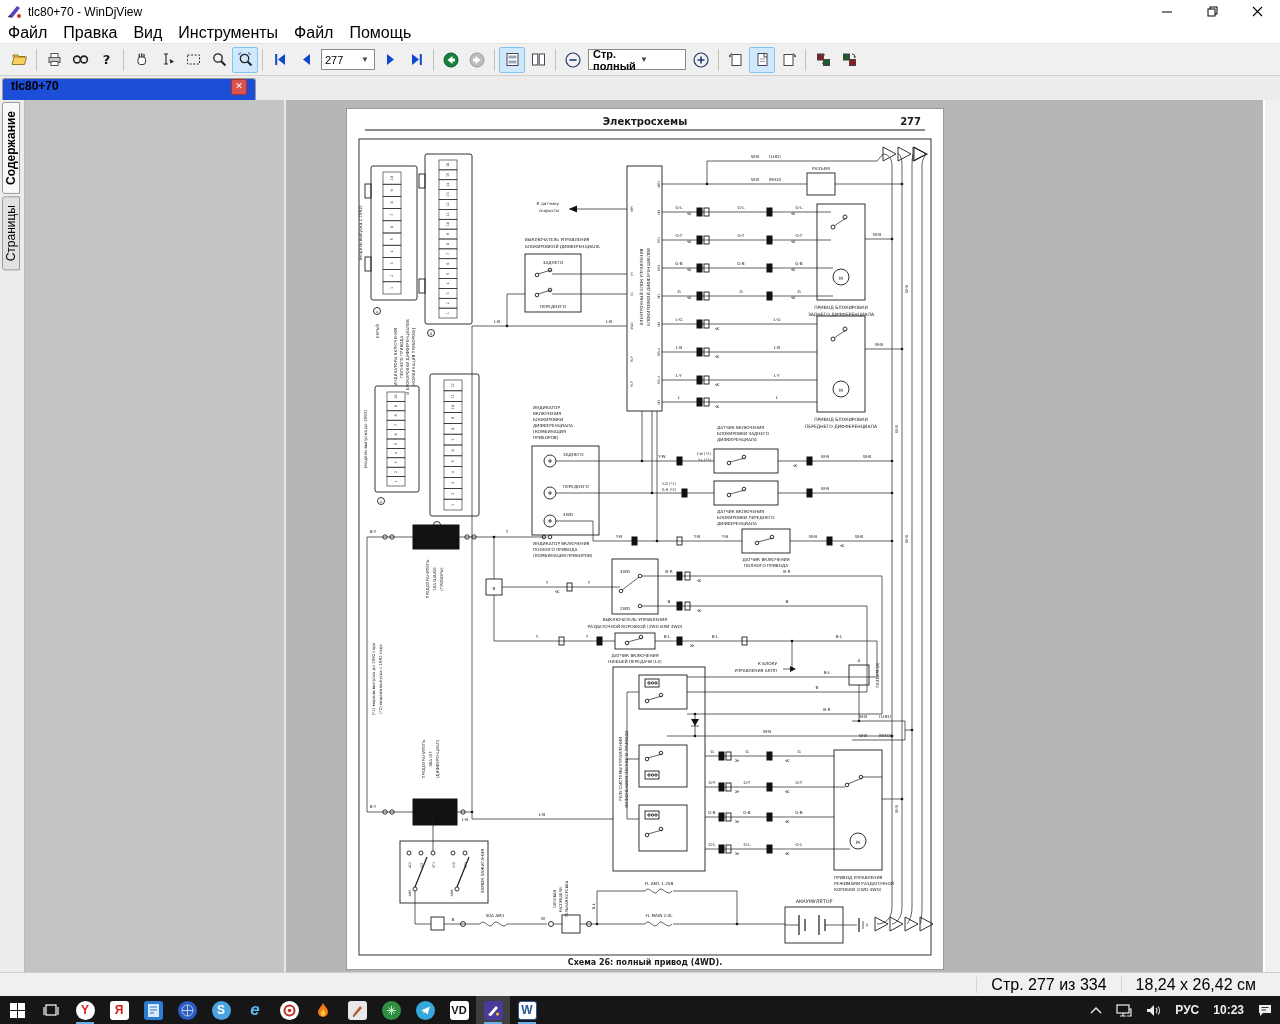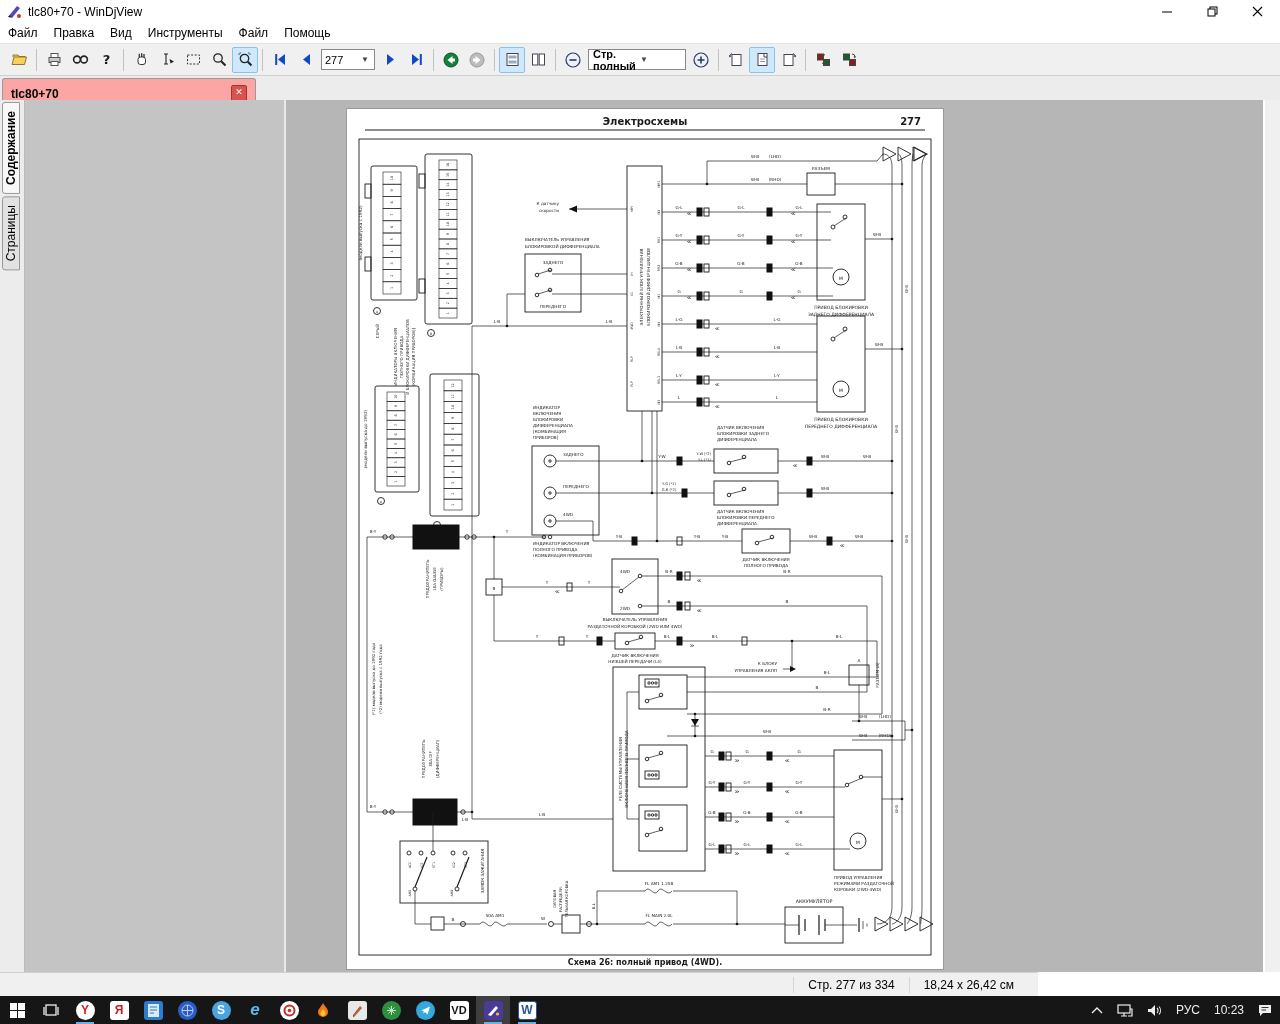--- a/index.html
+++ b/index.html
@@ -6,63 +6,63 @@
     font-family:"Liberation Sans","DejaVu Sans",sans-serif;background:#b6b6b6;}
   .screen{position:relative;width:1280px;height:1024px;background:#fff;}
   
   .titlebar{position:absolute;left:0;top:0;width:1280px;height:23px;background:#ffffff;
     display:flex;align-items:center;font-size:12px;color:#000;}
   .appicon{width:16px;height:16px;margin:0 6px 0 6px;}
   .winbtns{margin-left:auto;display:flex;}
   .winbtn{width:45px;height:23px;display:flex;align-items:center;justify-content:center;}
   
   .menubar{position:absolute;left:0;top:23px;width:1280px;height:20px;background:#ffffff;
-    display:flex;align-items:center;font-size:12px;color:#000;}
+    display:flex;align-items:center;font-size:16px;color:#000;}
   .menuitem{padding:2px 8px;}
   
   .toolbar{position:absolute;left:0;top:43px;width:1280px;height:33px;background:#f0f0f0;
     border-top:1px solid #e3e3e3;border-bottom:1px solid #d0d0d0;display:flex;align-items:center;padding-left:6px;box-sizing:border-box;}
   .tbtn{width:24px;height:24px;display:flex;align-items:center;justify-content:center;border:1px solid transparent;border-radius:2px;}
   .tbtn.active{background:#cfe8fc;border:1px solid #84c3ea;}
   .tsep{width:1px;height:22px;background:#c2c2c2;margin:0 4px;}
   .pagebox{width:52px;height:19px;background:#fff;border:1px solid #8a8a8a;display:flex;align-items:center;font-size:11px;margin:0 2px;}
   .pagebox input{border:none;outline:none;width:34px;font-size:11px;padding-left:3px;font-family:inherit;}
   .combo{width:96px;height:19px;background:#fff;border:1px solid #8a8a8a;display:flex;align-items:center;font-size:11px;font-weight:bold;margin:0 2px;}
   .combo span{flex:1;padding-left:4px;}
   .chev{font-size:8px;color:#444;padding-right:3px;}
   
   .tabbar{position:absolute;left:0;top:76px;width:1280px;height:24px;background:#ececec;border-bottom:1px solid #a8a8a8;}
-  .doctab{position:absolute;left:2px;top:2px;width:252px;height:22px;background:#fca5a5;border:1px solid #999;
-    border-bottom:none;border-radius:3px 3px 0 0;display:flex;align-items:flex-end;font-size:12px;font-weight:bold;}
+  .doctab{position:absolute;left:2px;top:2px;width:252px;height:22px;background:#1d4ed8;border:1px solid #999;
+    border-bottom:none;border-radius:3px 3px 0 0;display:flex;align-items:flex-start;font-size:12px;font-weight:bold;}
   .doctab .lbl{padding-left:8px;flex:1;}
   .tabclose{width:14px;height:14px;background:#d9534f;border:1px solid #b03030;border-radius:2px;color:#fff;
     font-size:9px;line-height:12px;text-align:center;margin-right:8px;font-weight:bold;}
   
   .content{position:absolute;left:0;top:100px;width:1280px;height:872px;display:flex;}
   .vtabs{width:24px;background:#ececec;border-right:1px solid #bbb;}
   .vtab{writing-mode:vertical-rl;transform:rotate(180deg);text-align:center;font-size:12px;color:#000;
     border:1px solid #999;background:#e2e2e2;margin:2px 2px;border-radius:0 3px 3px 0;padding:8px 1px;}
   .vtab.active{background:#f8f8f8;font-weight:bold;}
   .sidepanel{width:259px;background:#c4c4c4;border-right:2px solid #e9e9e9;}
   .view{flex:1;background:#b6b6b6;position:relative;}
   .page{position:absolute;left:60px;top:8px;width:596px;height:860px;background:#fff;border:1px solid #9a9a9a;box-sizing:content-box;}
   .vscroll{width:15px;background:#f0f0f0;border-left:2px solid #fff;}
   
-  .statusbar{position:absolute;left:0;top:972px;width:1038px;height:24px;background:#f0f0f0;border-top:1px solid #d0d0d0;
-    display:flex;align-items:center;font-size:12px;color:#000;box-sizing:border-box;}
+  .statusbar{position:absolute;left:0;top:972px;width:1280px;height:24px;background:#f0f0f0;border-top:1px solid #d0d0d0;
+    display:flex;align-items:center;font-size:16px;color:#000;box-sizing:border-box;}
   .sspacer{flex:1;}
   .scell{padding:0 14px;height:16px;line-height:16px;border-left:1px solid #d5d5d5;}
   
   .taskbar{position:absolute;left:0;top:996px;width:1280px;height:28px;background:#161616;display:flex;align-items:center;}
   .tkbtn{width:34px;height:28px;display:flex;align-items:center;justify-content:center;position:relative;}
   .tkbtn.open::after{content:"";position:absolute;left:8px;bottom:0;width:18px;height:2px;background:#6ab0e8;}
   .tkbtn.activeapp{background:#3f3f3f;}
   .ic{width:19px;height:19px;display:flex;align-items:center;justify-content:center;font-size:12px;font-weight:bold;border-radius:3px;}
   .tray{margin-left:auto;display:flex;align-items:center;color:#eee;font-size:12px;}
-  .trayitem{padding:0 7px;display:flex;align-items:center;height:28px;}
+  .trayitem{padding:0 7px;display:flex;align-items:center;height:28px;font-weight:bold;}
   
   svg text{fill:#1a1a1a;font-family:"DejaVu Sans",sans-serif;}
   .ln{stroke:#1c1c1c;stroke-width:0.7;fill:none;}
   .lnb{stroke:#1c1c1c;stroke-width:1.2;fill:none;}
   .bx{fill:none;stroke:#1c1c1c;stroke-width:0.9;}
   .bxf{fill:#111;stroke:#111;}
   .dot{fill:#111;}
   .t32{font-size:3.2px;}.t36{font-size:3.6px;}.t4{font-size:4px;}.t42{font-size:4.2px;}
   .t45{font-size:4.5px;}.t48{font-size:4.8px;}.t8b{font-size:8px;font-weight:bold;}
   .t10b{font-size:10px;font-weight:bold;}

